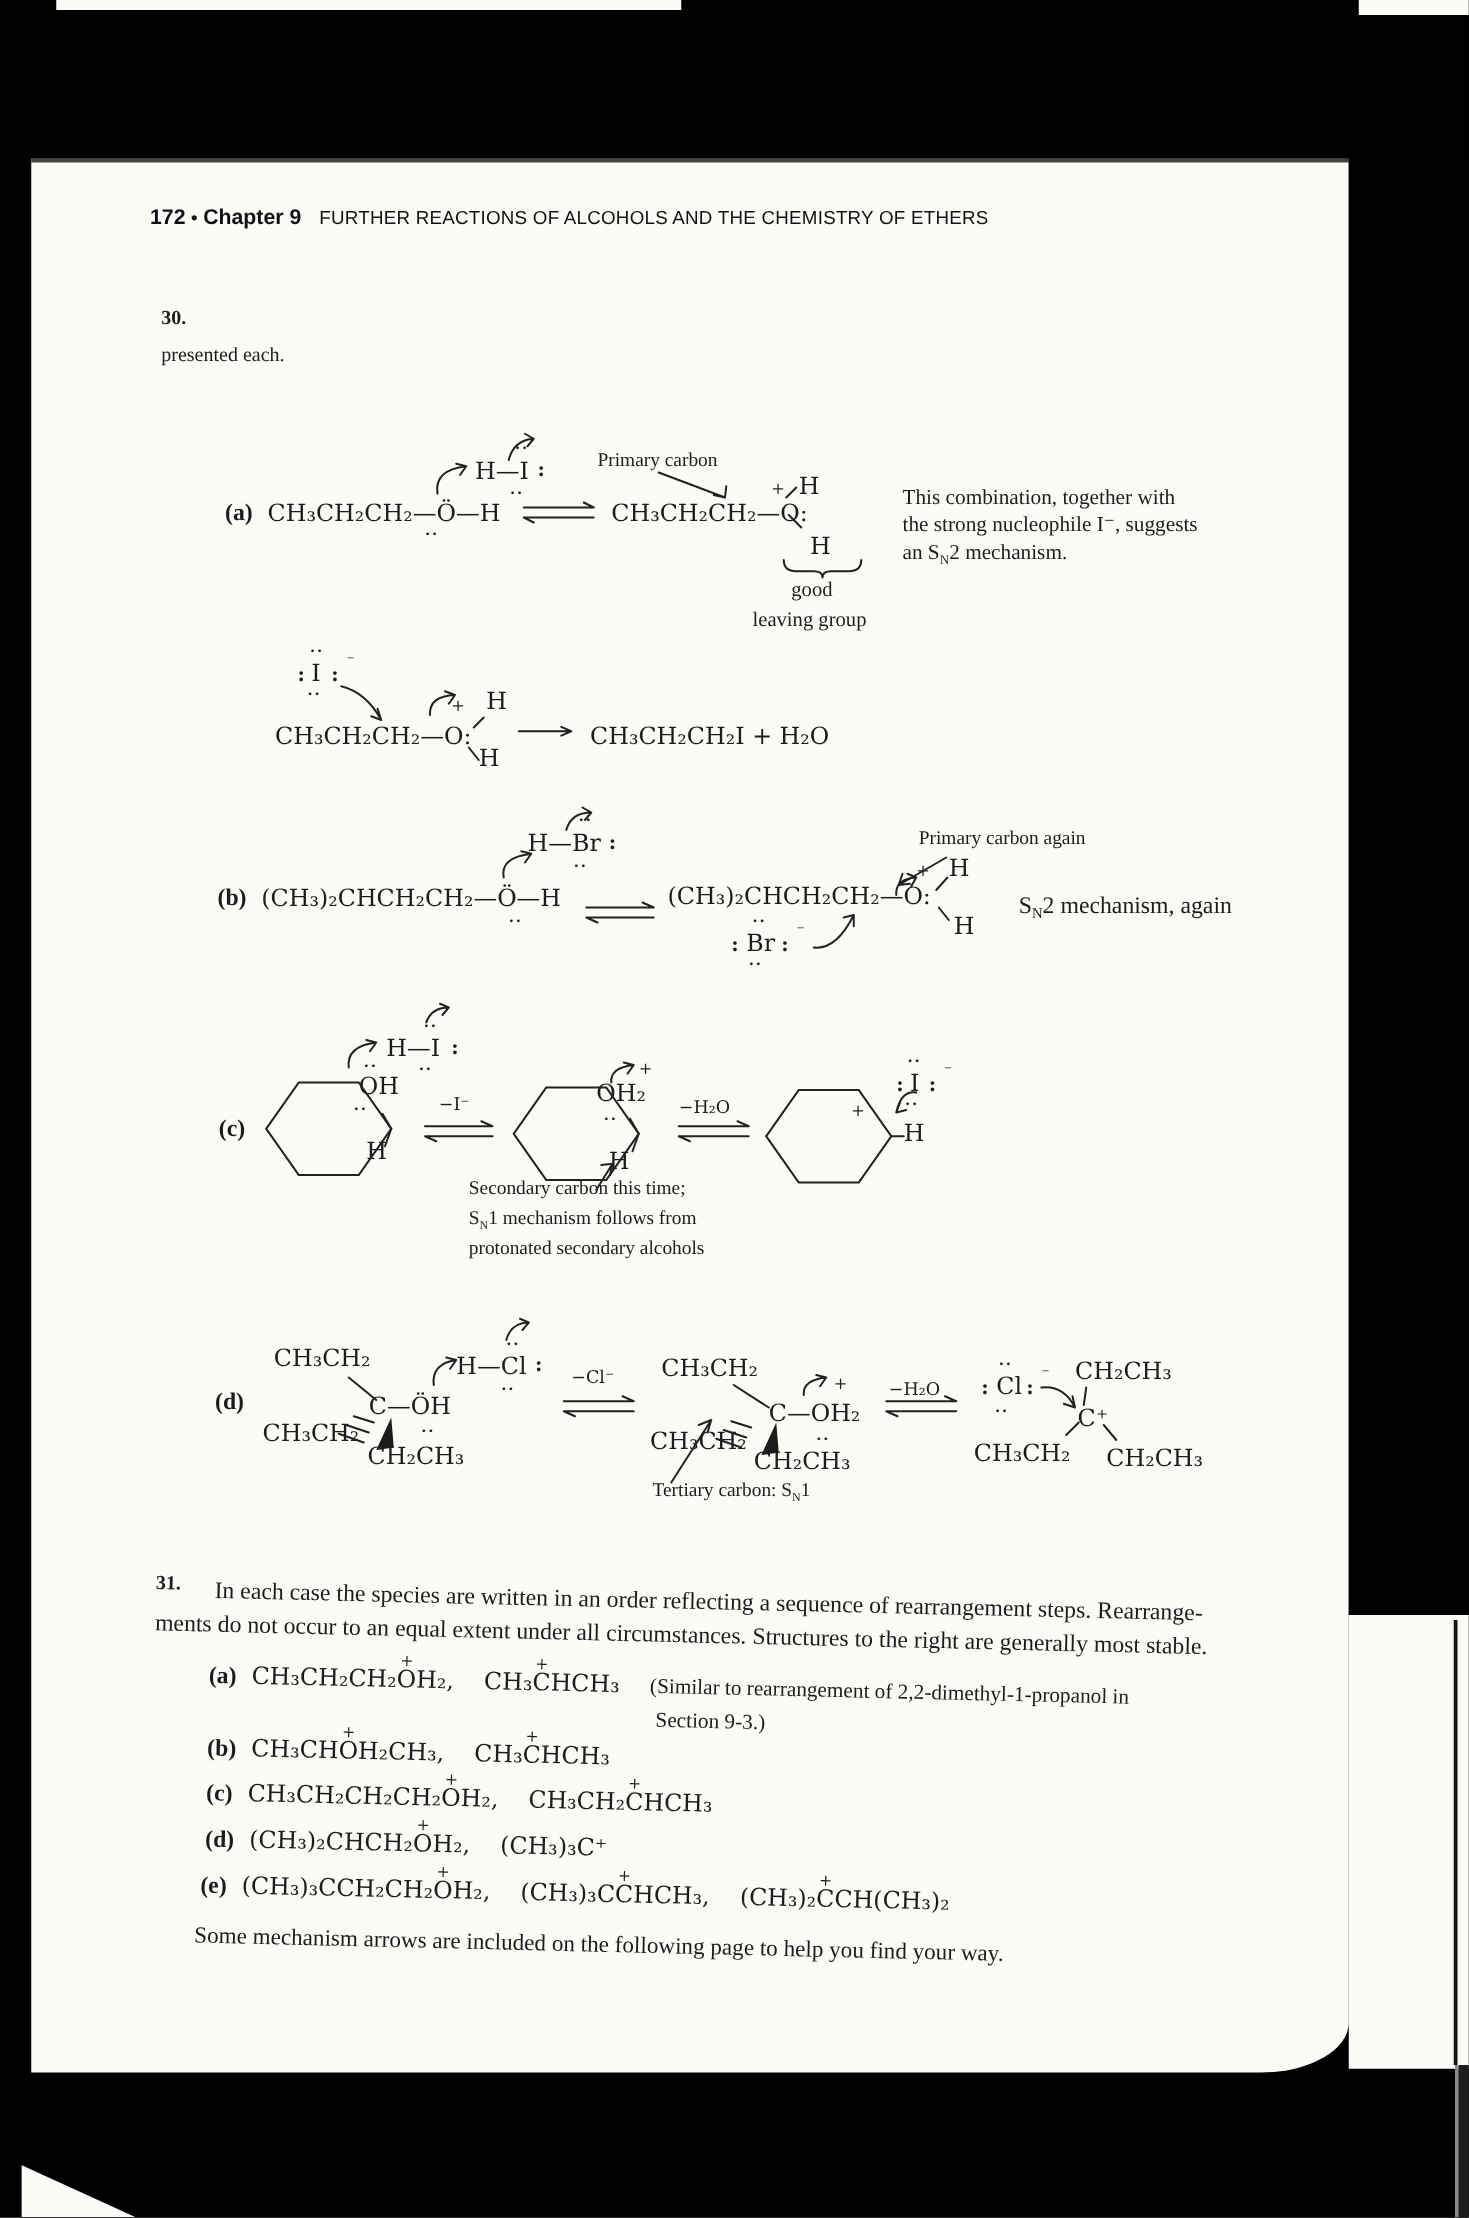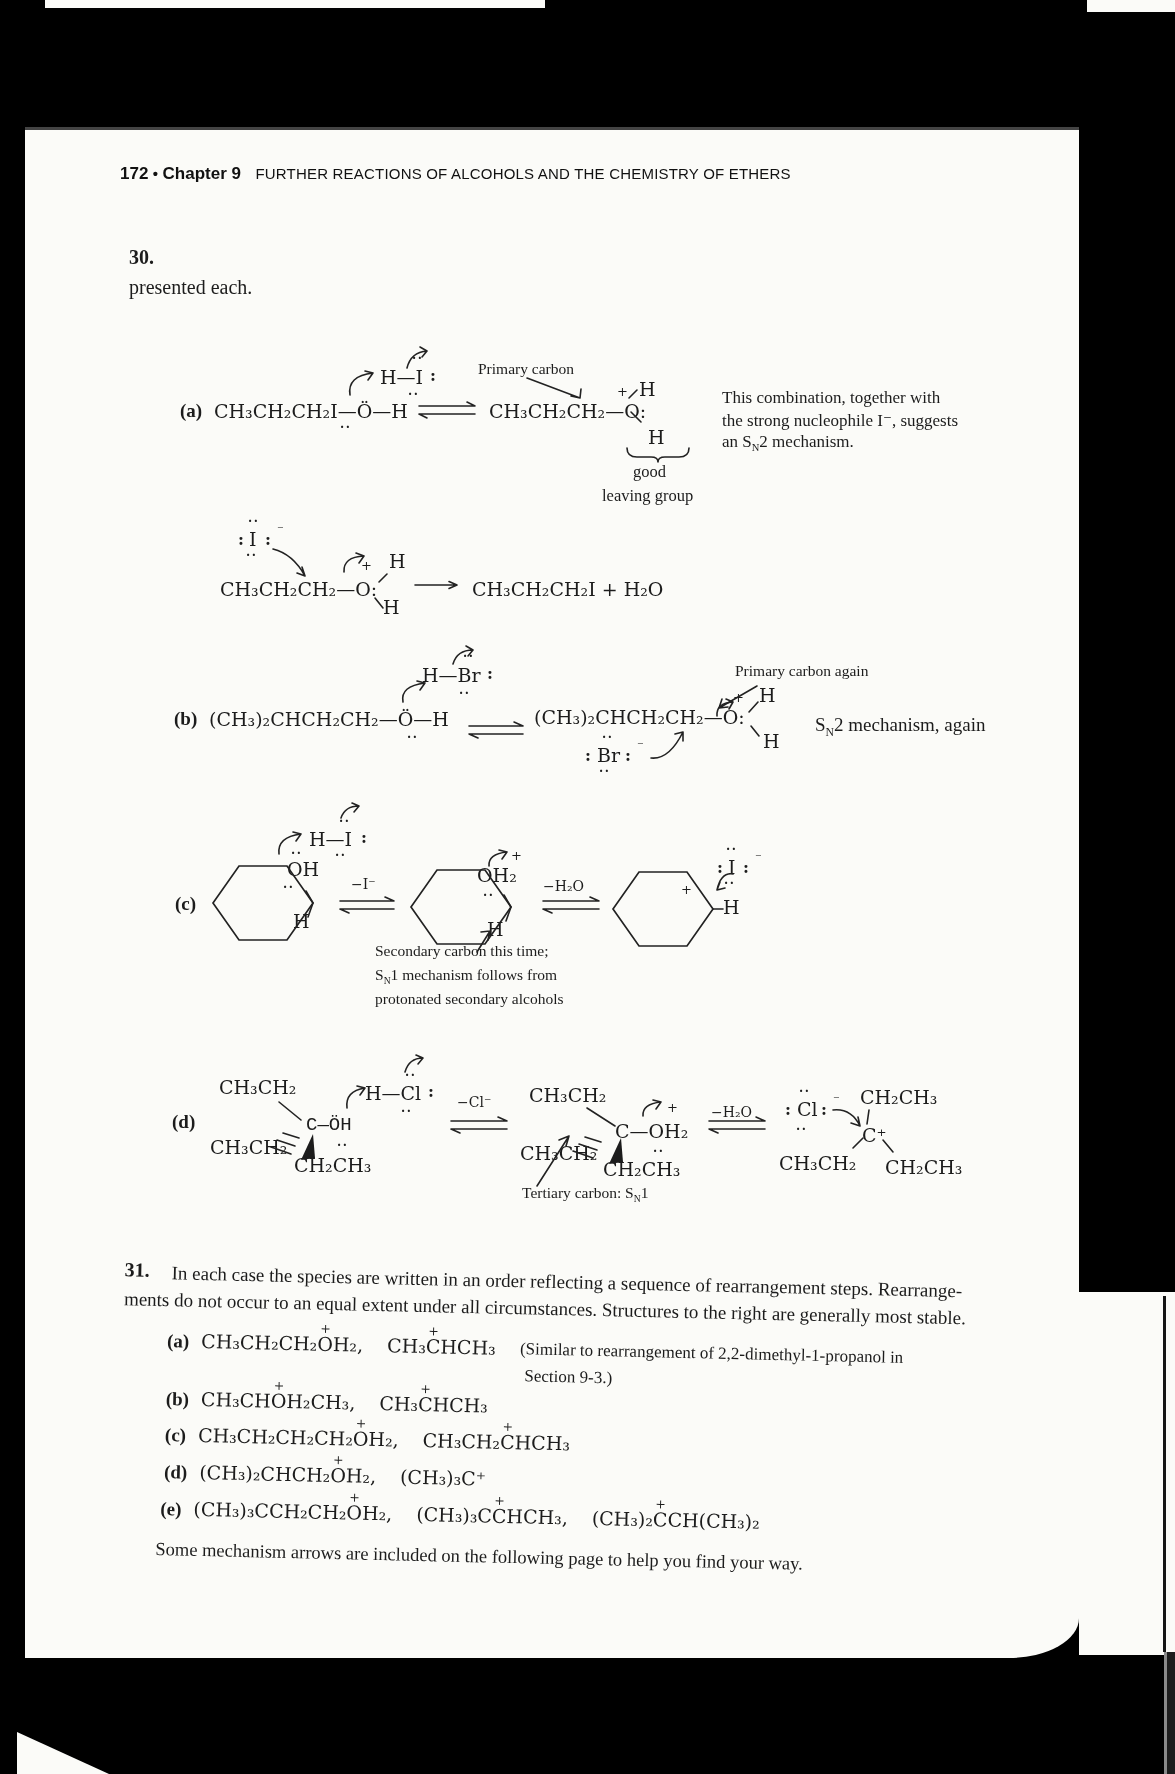--- a/index.html
+++ b/index.html
@@ -2,21 +2,21 @@
 <html><head>
 <meta charset="utf-8">
 <style>
   html,body{margin:0;padding:0;background:#000;}
   #scene{position:relative;width:1175px;height:1774px;background:#000;overflow:hidden;margin-left:17px;}
   .abs{position:absolute;}
   .white{background:#fbfbf8;}
   .t{font-family:"Liberation Serif","DejaVu Serif",serif;color:#1c1c1c;white-space:nowrap;}
   .f{font-family:"DejaVu Serif","Liberation Serif",serif;color:#1c1c1c;white-space:nowrap;}
   .sans{font-family:"Liberation Sans","DejaVu Sans",sans-serif;color:#111;}
-  .s20{font-size:20px;} .s19{font-size:19px;} .s17{font-size:17px;}
+  .s20{font-size:16px;} .s19{font-size:19px;} .s17{font-size:17px;}
   .s15{font-size:15.5px;} .s14{font-size:14px;}
   .b{font-weight:bold;}
   .dots{font-family:"DejaVu Serif",serif;font-weight:bold;font-size:12px;letter-spacing:1.5px;color:#1c1c1c;}
   .col{font-family:"DejaVu Serif",serif;font-weight:bold;font-size:16px;color:#1c1c1c;}
   .plus{font-family:"DejaVu Serif",serif;font-size:13px;color:#1c1c1c;}
   .sup{font-family:"DejaVu Serif",serif;font-size:13px;color:#1c1c1c;}
   sub.sn{font-size:0.62em;}
   svg{overflow:visible;}
   .k{stroke:#222;stroke-width:1.6;fill:none;stroke-linecap:round;stroke-linejoin:round;}
   .hex{fill:none;stroke:#222;stroke-width:1.7;}
@@ -48,21 +48,21 @@
     <span class="b" style="font-size:17px;">172</span>
     <span class="b" style="font-size:15px;">•</span>
     <span class="b" style="font-size:17px;">Chapter 9</span>
     <span style="font-size:15px;margin-left:10px;letter-spacing:.2px;">FURTHER REACTIONS OF ALCOHOLS AND THE CHEMISTRY OF ETHERS</span>
   </div>
 
   <span class="abs t s20 b" style="left:112px;top:246px;">30.</span>
   <span class="abs t s20" style="left:112px;top:276px;">presented each.</span>
 
   <span class="abs t s19 b" style="left:163px;top:400px;">(a)</span>
-  <span class="abs f s19" style="left:197px;top:400px;">CH₃CH₂CH₂I—Ö—H</span>
+  <span class="abs f s19" style="left:197px;top:400px;">CH₃CH₂CH₂—Ö—H</span>
   <span class="abs dots" style="left:323px;top:420px;">··</span>
   <span class="abs f s19" style="left:363px;top:366px;">H—I</span>
   <span class="abs col" style="left:413px;top:366px;">:</span>
   <span class="abs dots" style="left:395px;top:351px;">··</span>
   <span class="abs dots" style="left:391px;top:387px;">··</span>
   <span class="abs t s15" style="left:461px;top:360px;">Primary carbon</span>
   <span class="abs f s19" style="left:472px;top:400px;">CH₃CH₂CH₂—O:</span>
   <span class="abs plus" style="left:600px;top:384px;">+</span>
   <span class="abs f s19" style="left:622px;top:378px;">H</span>
   <span class="abs f s19" style="left:631px;top:426px;">H</span>
@@ -168,21 +168,21 @@
     <path class="k" d="M174 18 Q178 6 192 6 M192 6 l-7 -3 M192 6 l-5 6"></path>
     <path class="k" d="M173 101 H227 M227 101 l-9 -4 M173 109 H227 M173 109 l9 4"></path>
     <path class="k" d="M322 66 Q321 54 340 52 M340 52 l-8 -2 M340 52 l-5 7"></path>
     <path class="k" d="M310 152 L323 131 M323 131 l-2 9 M323 131 l-9 1"></path>
     <path class="k" d="M376 101 H432 M432 101 l-9 -4 M376 109 H432 M376 109 l9 4"></path>
     <path class="k" d="M566 74 Q554 72 550 90 M550 90 l8 -2 M550 90 l3 -8"></path>
   </svg>
 
   <span class="abs t s19 b" style="left:155px;top:1111px;">(d)</span>
   <span class="abs f s19" style="left:202px;top:1076px;">CH₃CH₂</span>
-  <span class="abs f s19" style="left:289px;top:1114px;font-family:Liberation Mono, monospace;">C—ÖH</span>
+  <span class="abs f s19" style="left:278px;top:1114px;">C—ÖH</span>
   <span class="abs dots" style="left:320px;top:1138px;">··</span>
   <span class="abs f s19" style="left:193px;top:1136px;">CH₃CH₂</span>
   <span class="abs f s19" style="left:277px;top:1154px;">CH₂CH₃</span>
   <span class="abs f s19" style="left:348px;top:1082px;">H—Cl</span>
   <span class="abs col" style="left:411px;top:1082px;">:</span>
   <span class="abs dots" style="left:388px;top:1068px;">··</span>
   <span class="abs dots" style="left:384px;top:1104px;">··</span>
   <span class="abs f s14" style="left:440px;top:1094px;">−Cl⁻</span>
   <span class="abs f s19" style="left:512px;top:1084px;">CH₃CH₂</span>
   <span class="abs f s19" style="left:598px;top:1120px;">C—OH₂</span>

